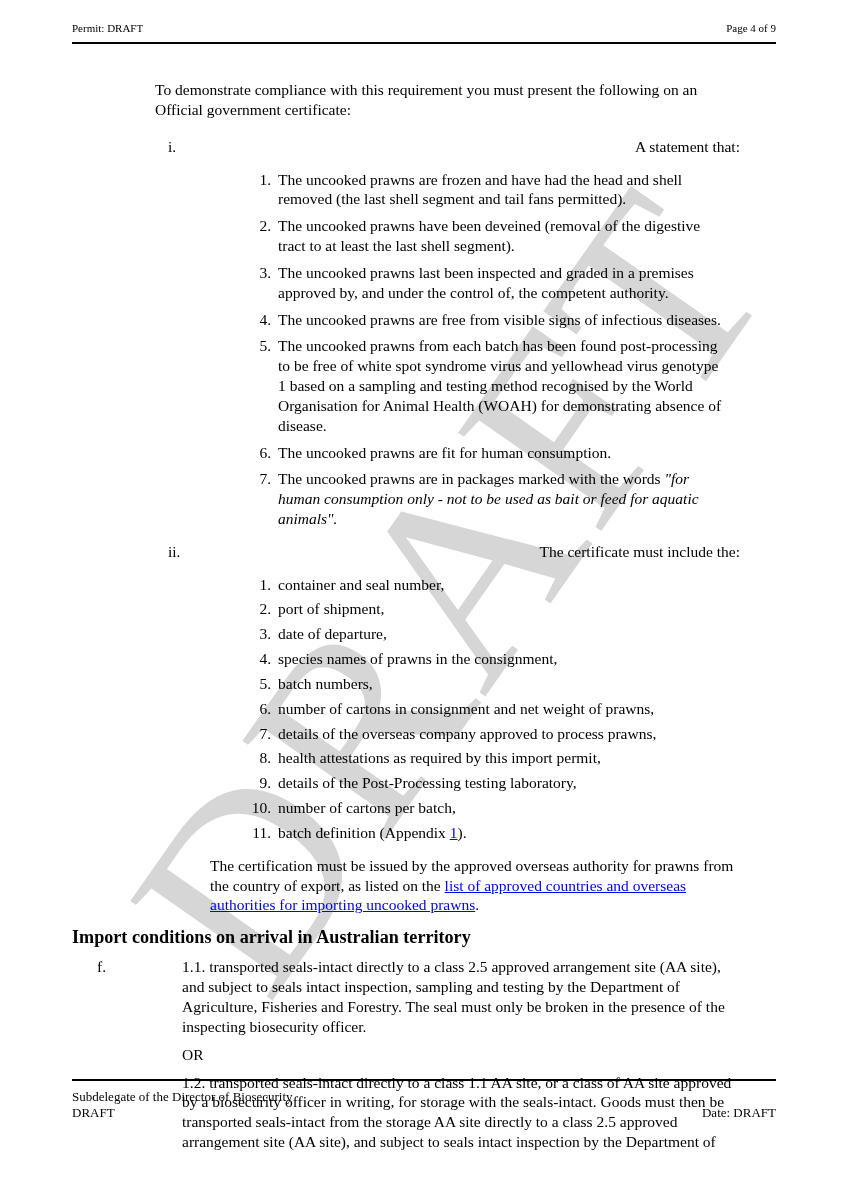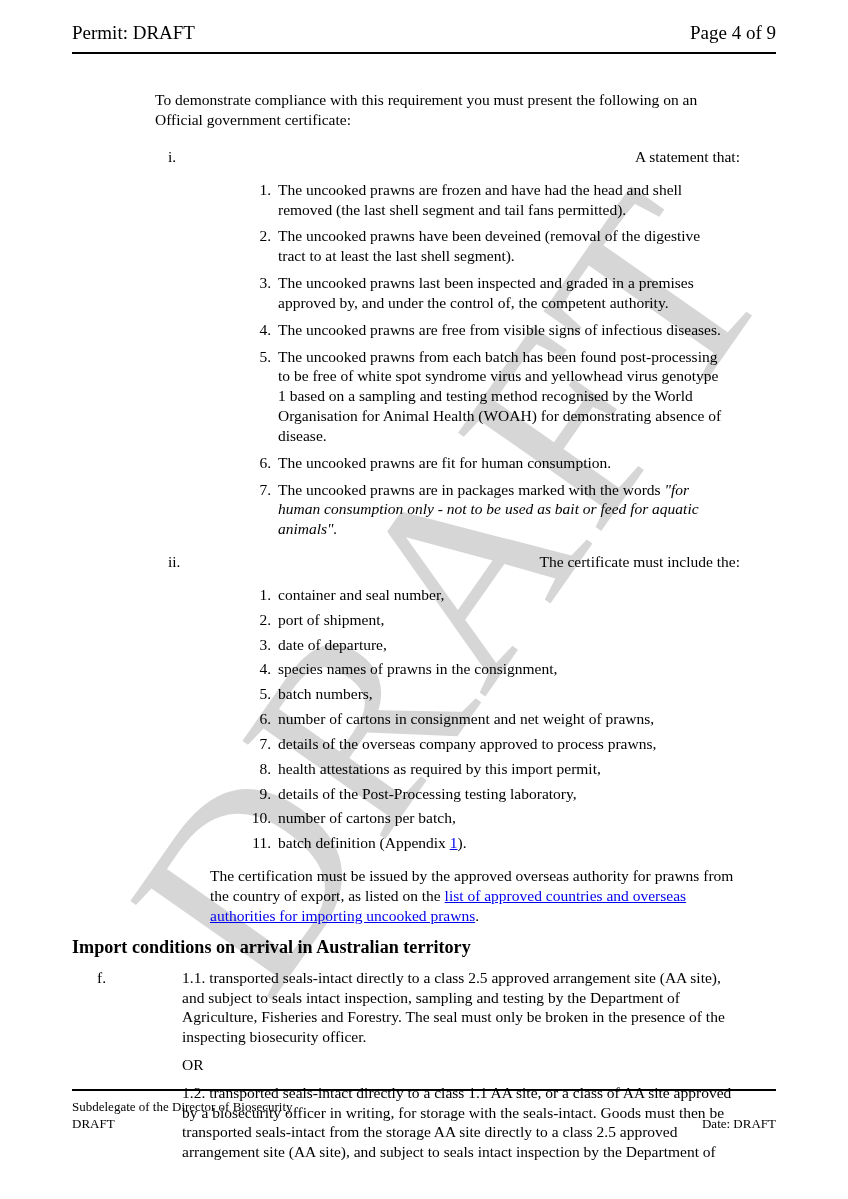--- a/index.html
+++ b/index.html
@@ -28,21 +28,21 @@
     letter-spacing:4px;
     z-index:0;
     pointer-events:none;
     user-select:none;
     white-space:nowrap;
   }
   .content { position:relative; z-index:1; }
   .header {
     display:flex; justify-content:space-between;
     padding:21px 72px 0 72px;
-    font-size:19px;
+    font-size:11px;
   }
   .header-rule { border-top:2px solid #000; margin:7px 72px 0 72px; }
   .body { padding:36px 108px 0 72px; }
 
   .intro { margin-left:83px; margin-bottom:17px; }
 
   .sect { display:flex; margin-left:96px; }
   .sect-marker { width:42px; flex:0 0 42px; }
   .sect-content { flex:1; }
   .sect-title { margin-bottom:7px;text-align:right; }

